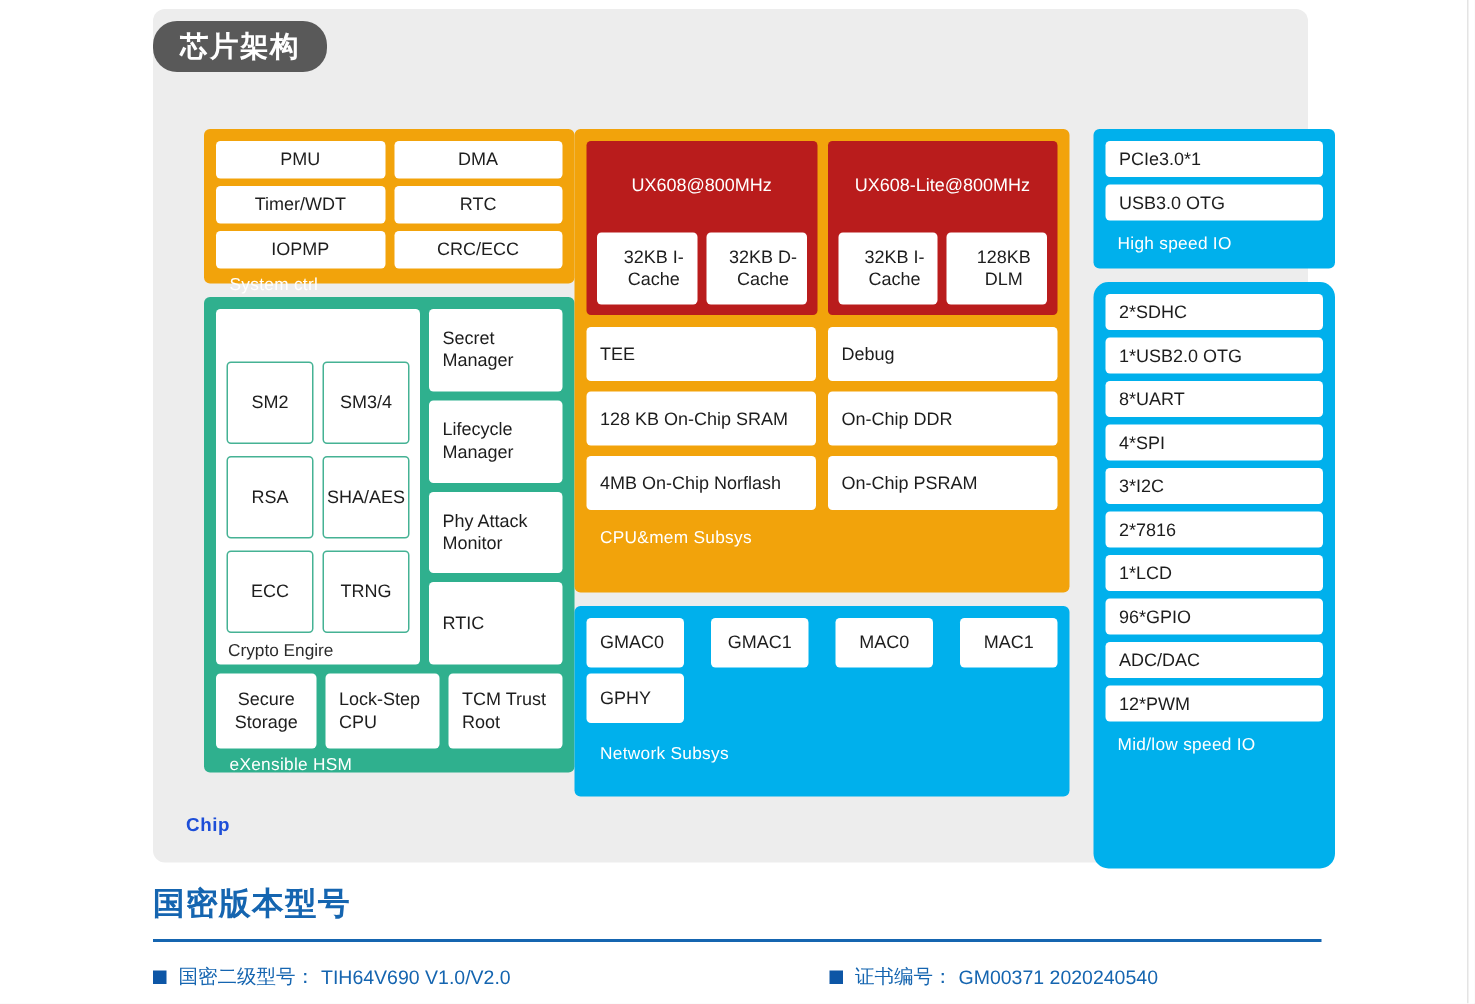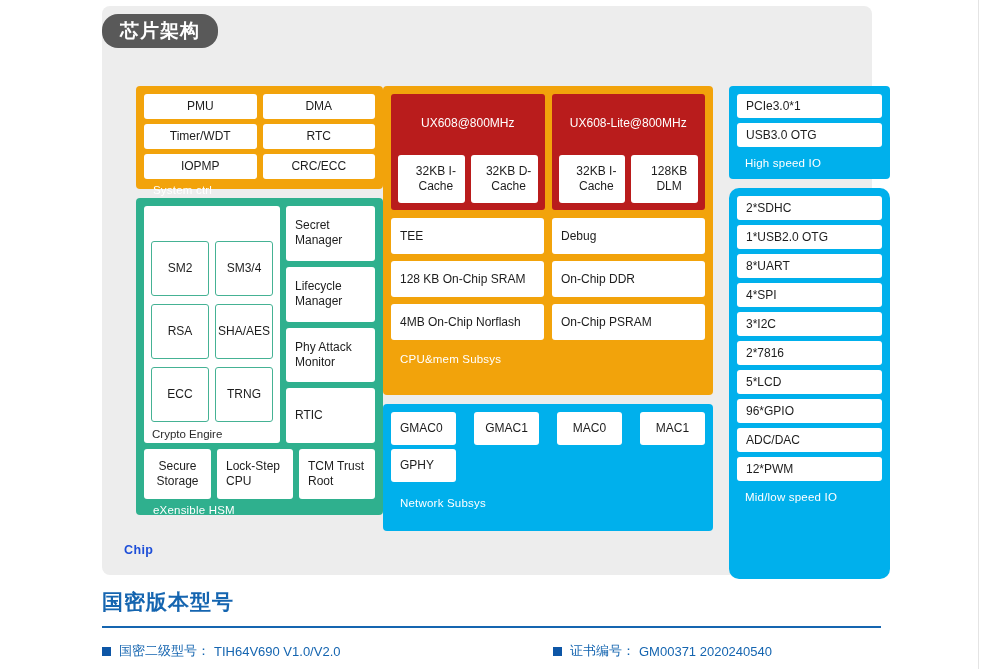--- a/index.html
+++ b/index.html
@@ -347,21 +347,21 @@
           <div class="block-caption" style="padding-left:8px;">High speed IO</div>
         </div>
 
         <div class="block block-blue" id="mid-low-io">
           <div class="tile tile-l">2*SDHC</div>
           <div class="tile tile-l">1*USB2.0 OTG</div>
           <div class="tile tile-l">8*UART</div>
           <div class="tile tile-l">4*SPI</div>
           <div class="tile tile-l">3*I2C</div>
           <div class="tile tile-l">2*7816</div>
-          <div class="tile tile-l">5*LCD</div>
+          <div class="tile tile-l">1*LCD</div>
           <div class="tile tile-l">96*GPIO</div>
           <div class="tile tile-l">ADC/DAC</div>
           <div class="tile tile-l">12*PWM</div>
           <div class="block-caption" style="padding-left:8px;">Mid/low speed IO</div>
         </div>
       </div>
 
     </div>
 
     <div class="chip-label">Chip</div>

